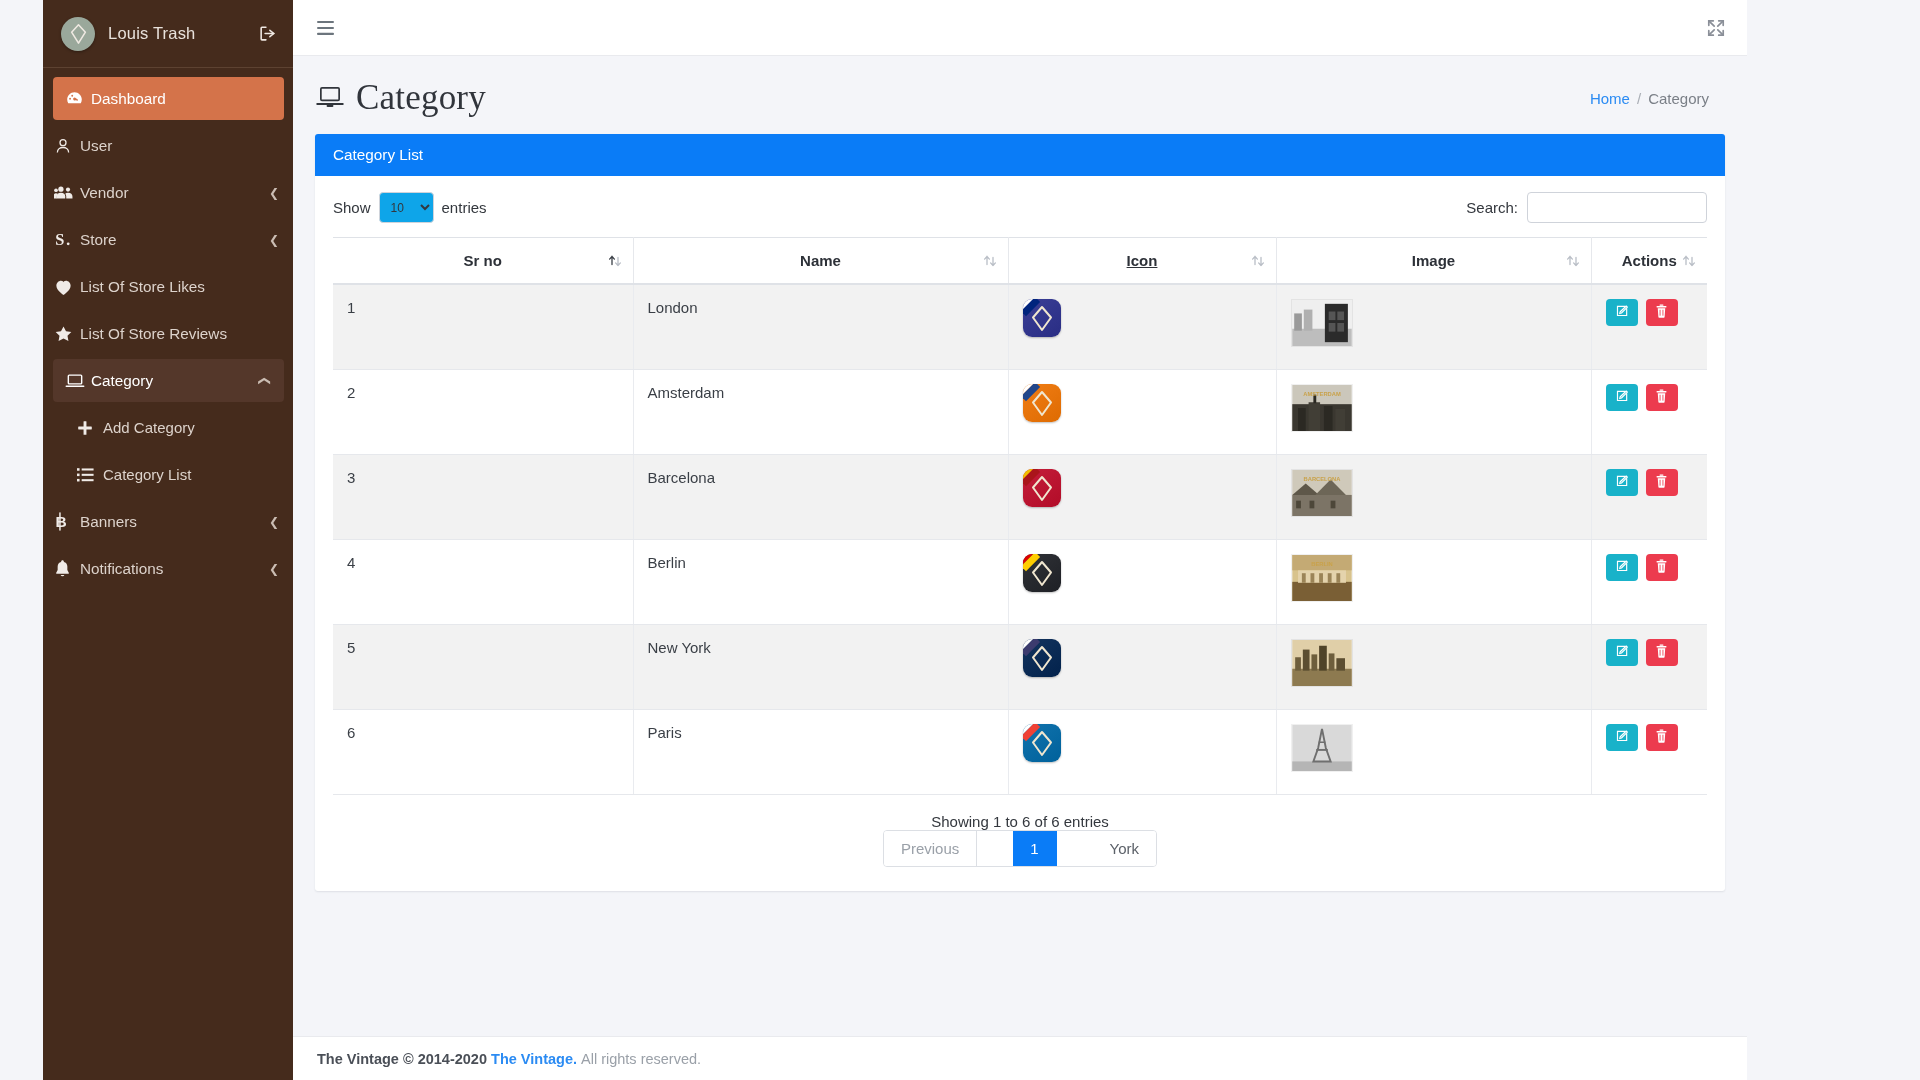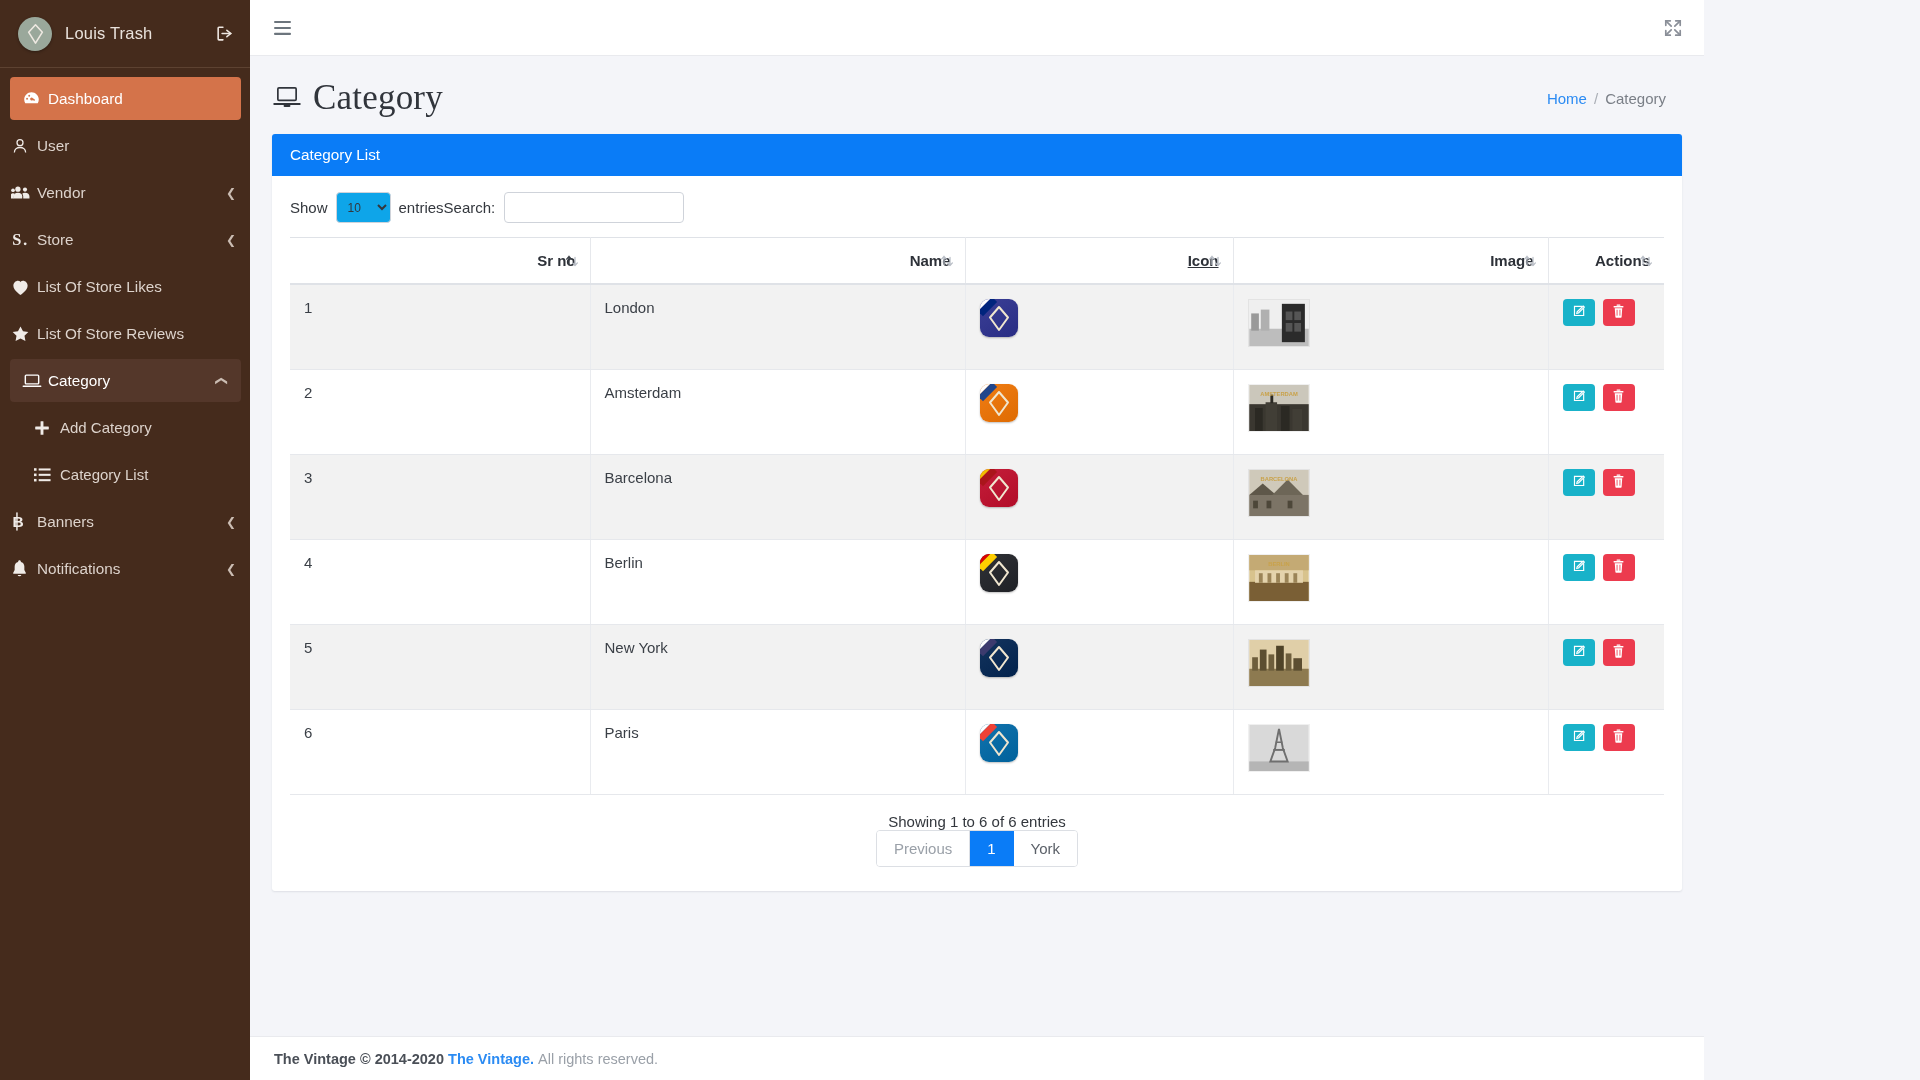--- a/index.html
+++ b/index.html
@@ -2,21 +2,21 @@
 <html><head>
 <meta charset="utf-8">
 <style>
   * { box-sizing: border-box; margin: 0; padding: 0; }
   html, body {
     width: 1920px; height: 1080px;
     font-family: "Liberation Sans", sans-serif;
     background: #f4f5f9;
     overflow: hidden;
   }
-  .app { display: flex; width: 1704px; height: 1080px; position: relative; }
+  .app { display: flex; width: 1704px; height: 1080px; position: relative; margin-left: 43px; }
 
   
   .sidebar {
     width: 250px; min-width: 250px; height: 1080px;
     background: #452b1c;
     display: flex; flex-direction: column;
     position: relative; z-index: 5;
   }
   .brand {
     height: 68px; display: flex; align-items: center;
@@ -97,38 +97,38 @@
     box-shadow: 0 1px 2px rgba(30,40,60,.10);
     overflow: hidden;
   }
   .card-header {
     background: #0a7cf7; color: #fff;
     padding: 12px 18px; font-size: 15.3px;
   }
   .card-body { padding: 16px 18px 10px 18px; }
 
   .table-controls {
-    display: flex; align-items: center; 
+    display: flex; align-items: center; justify-content: space-between;
     margin-bottom: 14px;
   }
   .length-ctl { display: flex; align-items: center; gap: 8px; font-size: 15px; color: #33373d; }
   .length-ctl select {
     font-size: 12px; padding: 4px 4px 4px 7px; height: 31px; width: 55px;
     border: 1px solid #cfd3da; border-radius: 4px; background: #0ea5e9;
     color: #33373d; font-family: "Liberation Sans", sans-serif;
   }
   .search-ctl { display: flex; align-items: center; gap: 9px; font-size: 15px; color: #33373d; }
   .search-ctl input {
     height: 31px; width: 180px; border: 1px solid #cfd3da; border-radius: 4px;
     padding: 0 8px; font-size: 14px; font-family: "Liberation Sans", sans-serif;
   }
 
   table.dt { width: 100%; border-collapse: collapse; }
   table.dt th {
-    text-align: right; font-size: 15px; color: #2d3138; font-weight: bold;
+    text-align: center; font-size: 15px; color: #2d3138; font-weight: bold;
     padding: 14px 14px 14px 14px;
     border-top: 1px solid #dfe2e7; border-bottom: 2px solid #dfe2e7;
     border-right: 1px solid #e6e8ec;
     position: relative; cursor: pointer; white-space: nowrap;
   }
   table.dt th:last-child { border-right: none; }
   .sort-ic {
     position: absolute; right: 11px; top: 50%; transform: translateY(-50%);
     display: flex; gap: 0px; align-items: center;
   }
@@ -169,21 +169,21 @@
     display: inline-flex; align-items: center; justify-content: center;
     cursor: pointer; margin-right: 4px; vertical-align: top;
   }
   .btn-edit { background: #19b2c9; }
   .btn-del { background: #ec3b4e; }
 
   .table-footer {
     display: flex; align-items: center; justify-content: space-between;
     padding: 18px 4px 14px 4px; font-size: 15px; color: #33373d; flex-direction: column;
   }
-  .paginate { display: flex; border: 1px solid #dcdfe4; border-radius: 4px; overflow: hidden; }
+  .paginate { display: flex; border: 1px solid #dcdfe4; border-radius: 4px; overflow: hidden; gap: 36px; }
   .paginate .pg {
     padding: 9px 17px; font-size: 15px; color: #5b6068; cursor: pointer;
     background: #fff; border-right: 1px solid #dcdfe4;
   }
   .paginate .pg:last-child { border-right: none; }
   .paginate .pg.current { background: #0a7cf7; color: #fff; border-color: #0a7cf7; }
   .paginate .pg.disabled { color: #9aa0a8; }
 
   .footer {
     position: absolute; left: 250px; bottom: 0; right: 0;

